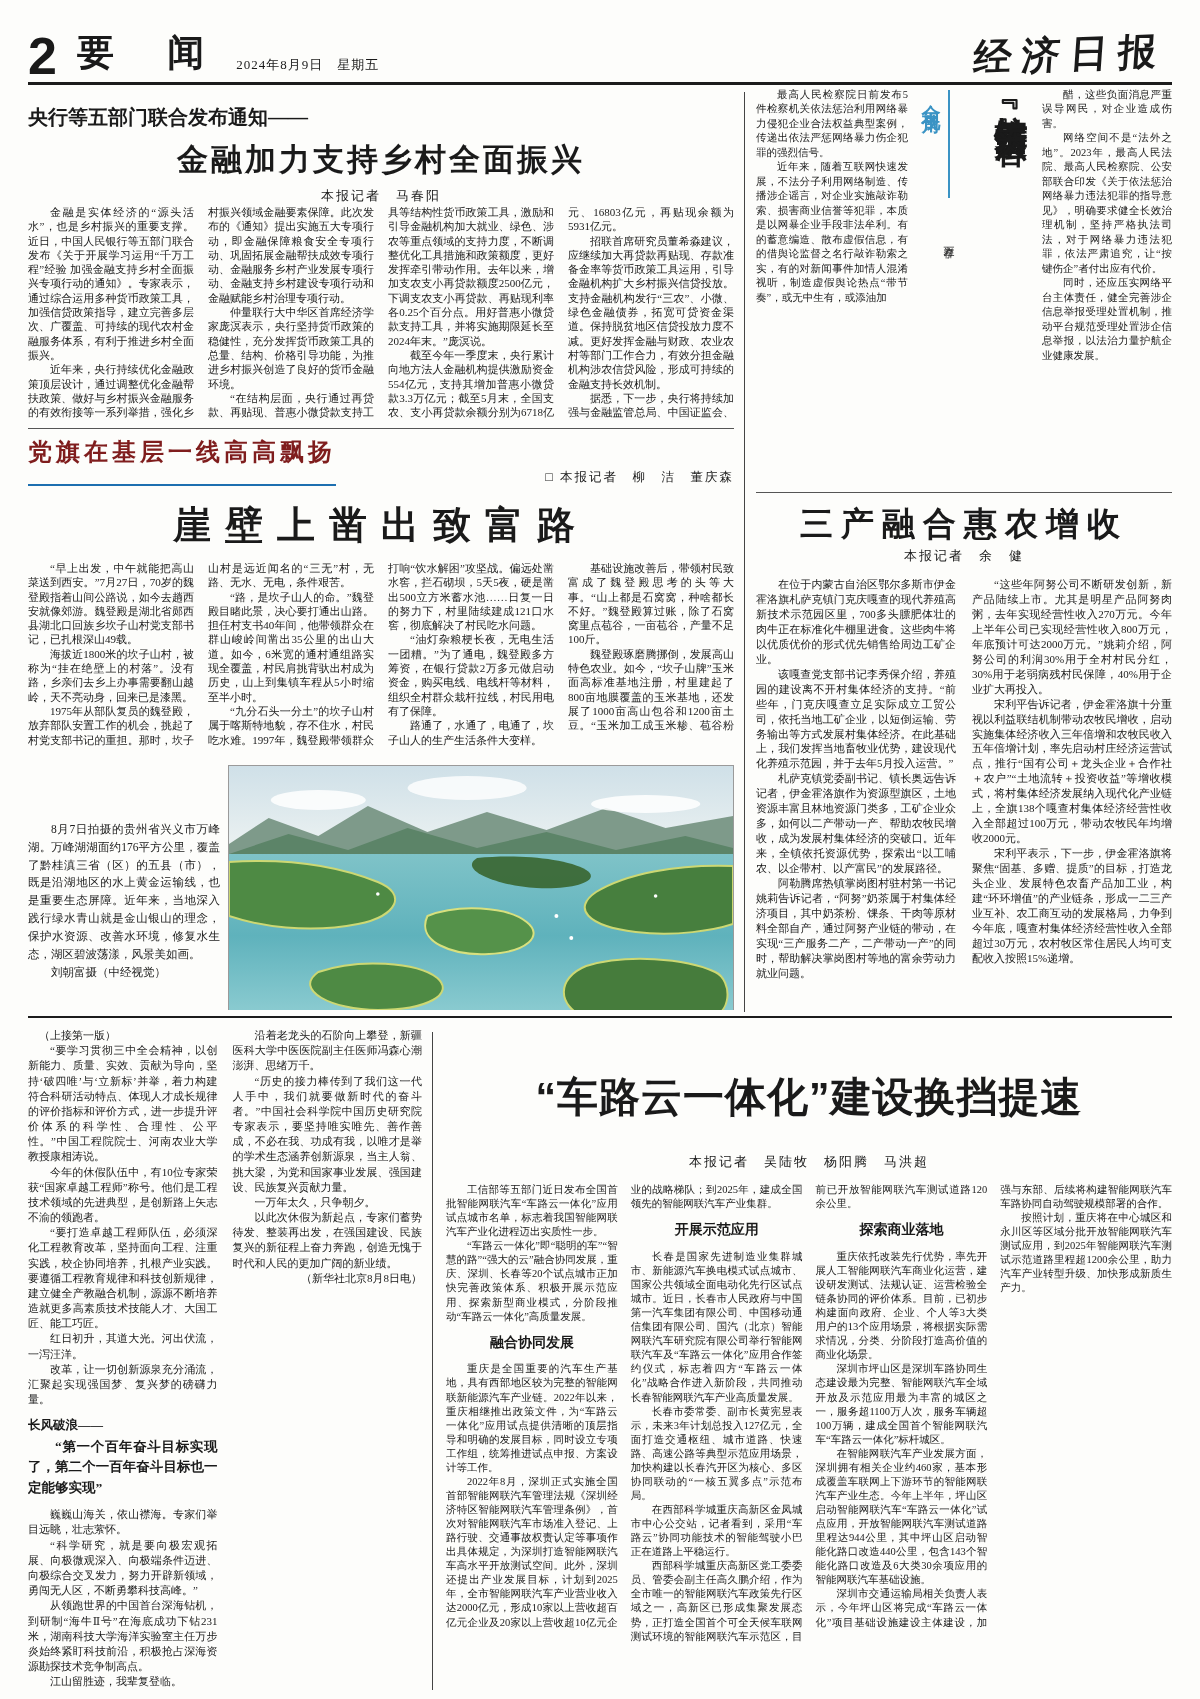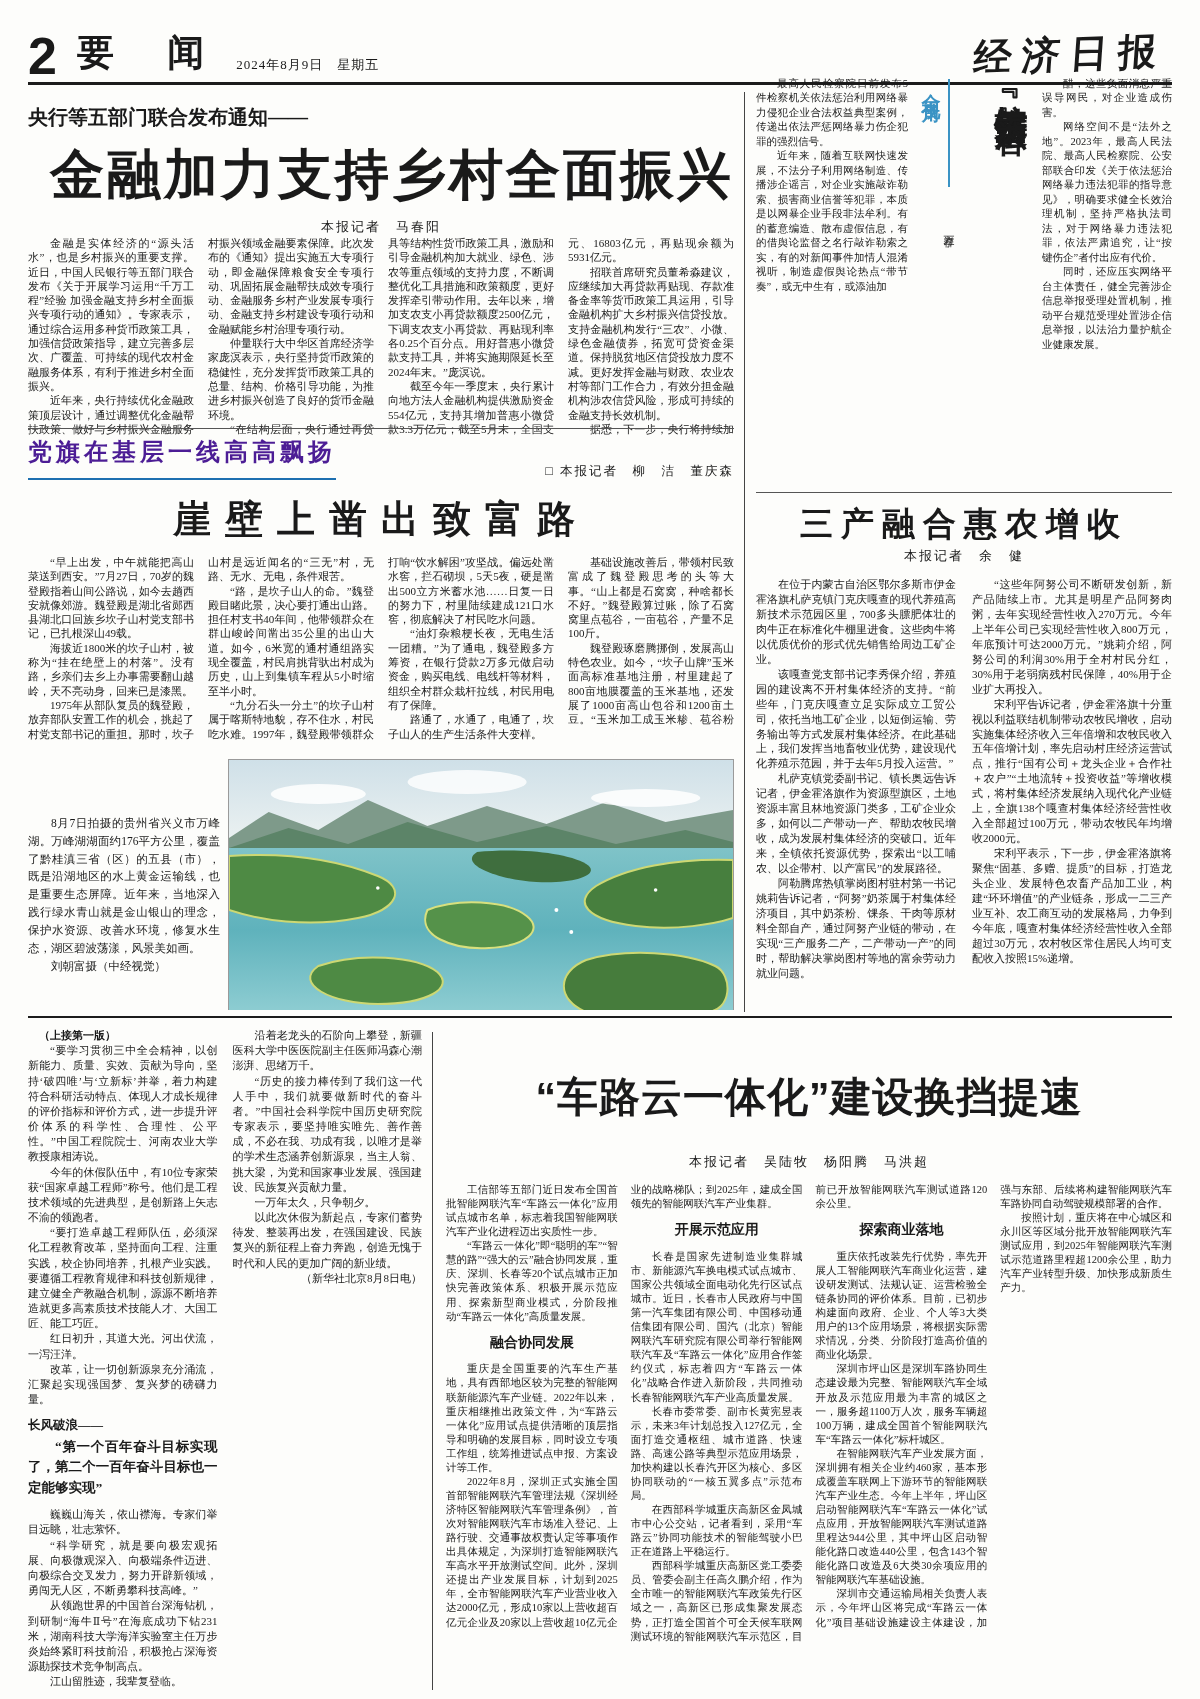--- a/index.html
+++ b/index.html
@@ -10,61 +10,61 @@
   
   .hdr{position:absolute;left:28px;top:8px;width:1144px;height:72px;display:flex;align-items:flex-end;}
   .hdr .pnum{font-family:"Liberation Sans","DejaVu Sans",sans-serif;font-size:52px;font-weight:900;line-height:.9;}
   .hdr .sect{font-size:37px;font-weight:900;letter-spacing:22px;margin:9px 0 2px 20px;}
   .hdr .date{font-size:13px;margin:0 0 6px 10px;letter-spacing:1px;}
   .hdr .masthead{margin-left:auto;font-size:38px;font-weight:700;letter-spacing:10px;
         transform:skewX(-6deg) rotate(-2deg);padding-right:6px;}
   
   .art-fin{position:absolute;left:28px;top:104px;width:706px;height:332px;overflow:hidden;}
   .art-fin .kicker{font-size:20px;font-weight:700;text-indent:0;}
-  .art-fin .headline{font-family:Liberation Mono, monospace;font-size:54px;font-weight:900;
-        text-align:right;letter-spacing:3px;margin:8px 0 6px;}
+  .art-fin .headline{font-family:Liberation Mono, monospace;font-size:31px;font-weight:900;
+        text-align:center;letter-spacing:3px;margin:8px 0 6px;}
   .byline{text-align:center;font-size:13px;text-indent:0;letter-spacing:2px;}
   .art-fin .body{margin-top:0;height:218px;columns:4;column-gap:14px;column-fill:auto;
         font-size:11px;line-height:1.3;overflow:hidden;}
   
-  .art-jsj{position:absolute;left:756px;top:77px;width:416px;height:394px;display:flex;overflow:hidden;}
+  .art-jsj{position:absolute;left:756px;top:88px;width:416px;height:394px;display:flex;overflow:hidden;}
   .jsj-txt{font-size:10.5px;line-height:1.38;overflow:hidden;}
   .jsj-left{width:152px;}
   .jsj-right{flex:1;}
   .jsj-mid{width:118px;position:relative;margin:0 8px;}
   .jsj-label{position:absolute;left:2px;top:2px;writing-mode:vertical-rl;text-orientation:upright;
         color:#3a93c4;font-size:19px;font-weight:700;letter-spacing:5px;border-right:2px solid #3a93c4;
         padding-right:4px;height:108px;}
   .jsj-vhead{position:absolute;right:6px;top:0;writing-mode:vertical-rl;text-orientation:upright;
         font-family:"Liberation Sans","DejaVu Sans",sans-serif;font-size:33px;font-weight:900;
         line-height:1.05;letter-spacing:2px;height:100%;}
   .jsj-author{position:absolute;right:78px;top:150px;writing-mode:vertical-rl;text-orientation:upright;
         font-size:11px;color:#333;}
   
   .art-cliff{position:absolute;left:28px;top:436px;width:706px;height:574px;overflow:hidden;}
   .banner-row{display:flex;align-items:flex-end;}
-  .banner{color:#4c1d95;font-size:24px;font-weight:700;letter-spacing:4px;
-        border-bottom:2px solid #1d6fb0;padding-bottom:10px;}
+  .banner{color:#7f1d1d;font-size:24px;font-weight:700;letter-spacing:4px;
+        border-bottom:2px solid #1d6fb0;padding-bottom:16px;}
   .banner-byline{margin-left:auto;font-size:12.5px;letter-spacing:2px;}
   .cliff-title{text-align:center;font-size:38px;font-weight:700;letter-spacing:14px;margin:14px 0 10px;}
   .cliff-body{height:196px;columns:4;column-gap:14px;column-fill:auto;font-size:11px;line-height:1.3;overflow:hidden;}
   .cliff-bottom{display:flex;margin-top:8px;}
   .caption-col{width:200px;padding:56px 8px 0 0;box-sizing:border-box;font-size:11.5px;line-height:1.55;}
   .caption-col .credit{text-indent:2em;}
   .photo{flex:1;height:252px;border:1px solid #9a9a9a;overflow:hidden;}
   .photo svg{display:block;width:100%;height:100%;}
   
   .art-san{position:absolute;left:756px;top:498px;width:416px;height:512px;overflow:hidden;}
   .san-title{text-align:center;font-size:33px;font-weight:700;letter-spacing:8px;margin-top:4px;}
   .art-san .body{margin-top:12px;height:430px;columns:2;column-gap:16px;column-fill:auto;
         font-size:11px;line-height:1.36;overflow:hidden;}
   
   .art-cont{position:absolute;left:28px;top:1028px;width:394px;height:664px;overflow:hidden;}
   .art-cont .body{height:664px;columns:2;column-gap:15px;column-fill:auto;font-size:11px;line-height:1.38;}
-  .jump-note{text-indent:1em;font-weight:700;}
+  .jump-note{text-indent:1em;font-weight:400;}
   .sec-label{text-indent:0;font-weight:700;font-size:12.5px;margin-top:10px;}
   .sec-quote{text-indent:2em;font-weight:900;font-size:13.5px;line-height:1.55;margin:2px 0 8px;}
   .closing{text-align:right;text-indent:0;}
   
   .art-veh{position:absolute;left:446px;top:1036px;width:726px;height:656px;overflow:hidden;}
   .veh-title{font-family:"Liberation Sans","DejaVu Sans",sans-serif;text-align:center;font-size:41px;
         font-weight:900;letter-spacing:1px;margin-top:34px;}
   .art-veh .byline{margin-top:28px;}
   .art-veh .body{margin-top:12px;height:470px;columns:4;column-gap:13px;column-fill:auto;
         font-size:10.5px;line-height:1.34;overflow:hidden;}

